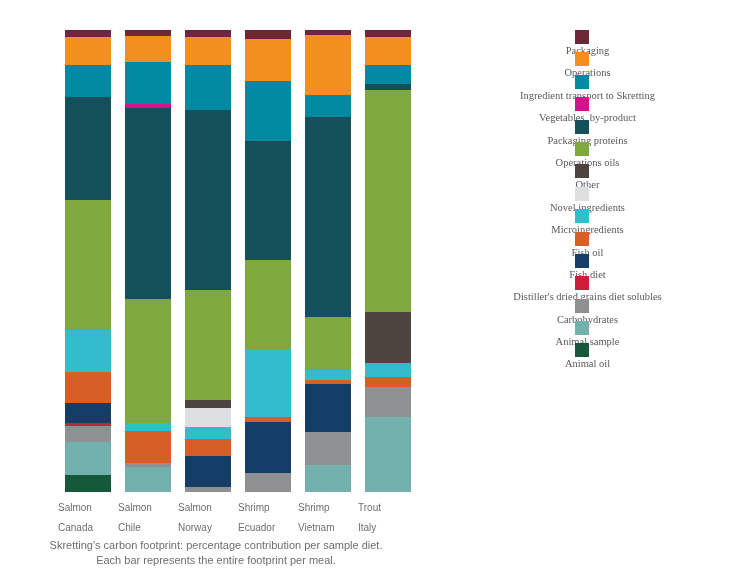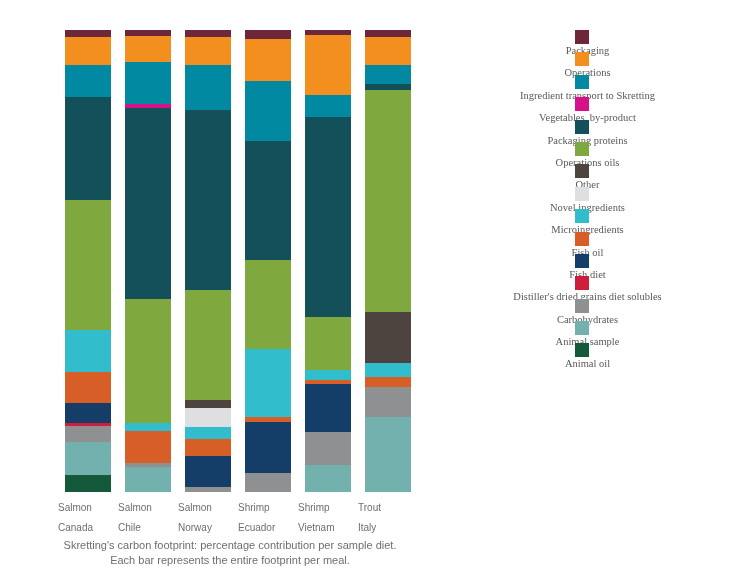--- a/index.html
+++ b/index.html
@@ -69,21 +69,21 @@
     width: 60px;
     font-size: 10px;
     line-height: 20px;
     color: #6d6e71;
     white-space: pre-line;
   }
 
   
   #caption {
     position: absolute;
-    left: 30px;
+    left: 16px;
     top: 538px;
     width: 400px;
     text-align: center;
     font-size: 11px;
     line-height: 15px;
     color: #6d6e71;
   }
 
   
   #legend {

